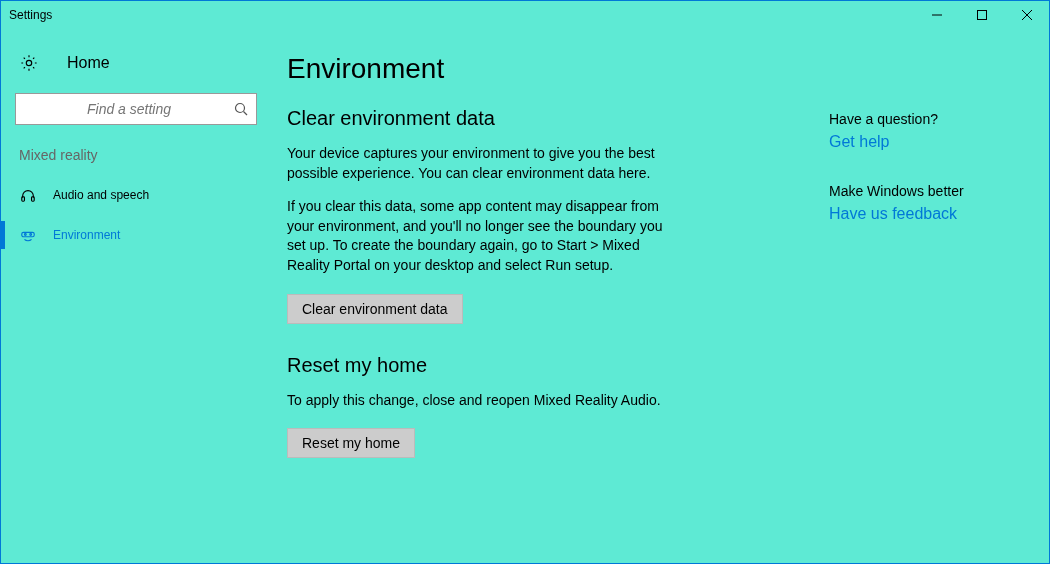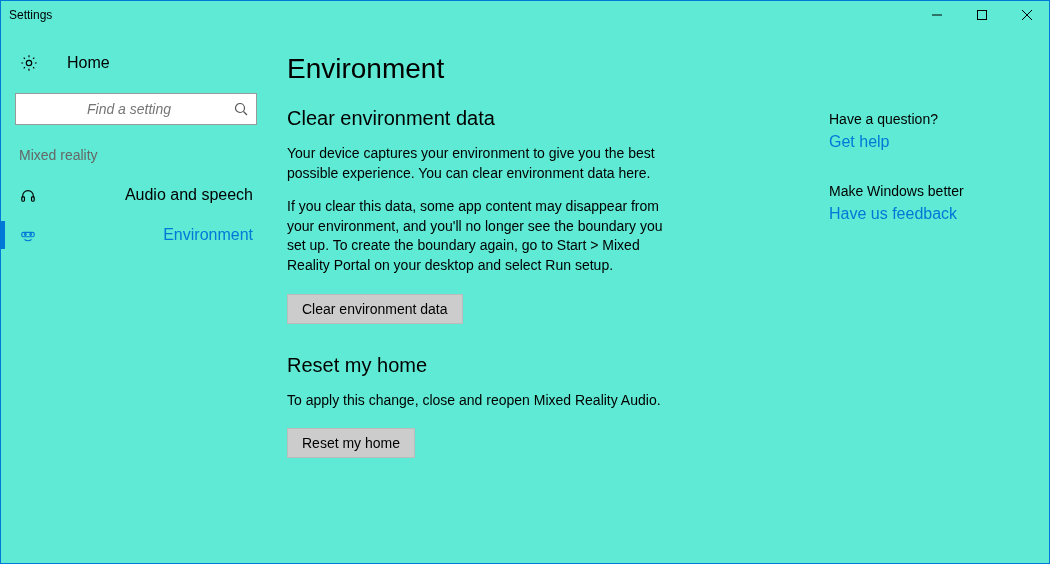--- a/index.html
+++ b/index.html
@@ -87,28 +87,27 @@
 
   .section-label {
     padding: 4px 18px 12px 18px;
     color: #666;
     font-size: 14px;
   }
 
   .nav-item {
     display: flex;
     align-items: center;
-    gap: 8px;
+    gap: 16px;
     height: 40px;
     padding: 0 18px;
     cursor: pointer;
-    font-size: 16px;
+    font-size: 12px;
     color: #000;
     position: relative;
-    justify-content: space-between;
   }
   .nav-item .icon { width: 18px; height: 18px; display:flex; align-items:center; justify-content:center; color:#000; }
   .nav-item.active { color: #0078d7; }
   .nav-item.active .icon { color: #0078d7; }
   .nav-item.active::before {
     content: "";
     position: absolute;
     left: 0; top: 6px; bottom: 6px;
     width: 4px;
     background: #0078d7;

